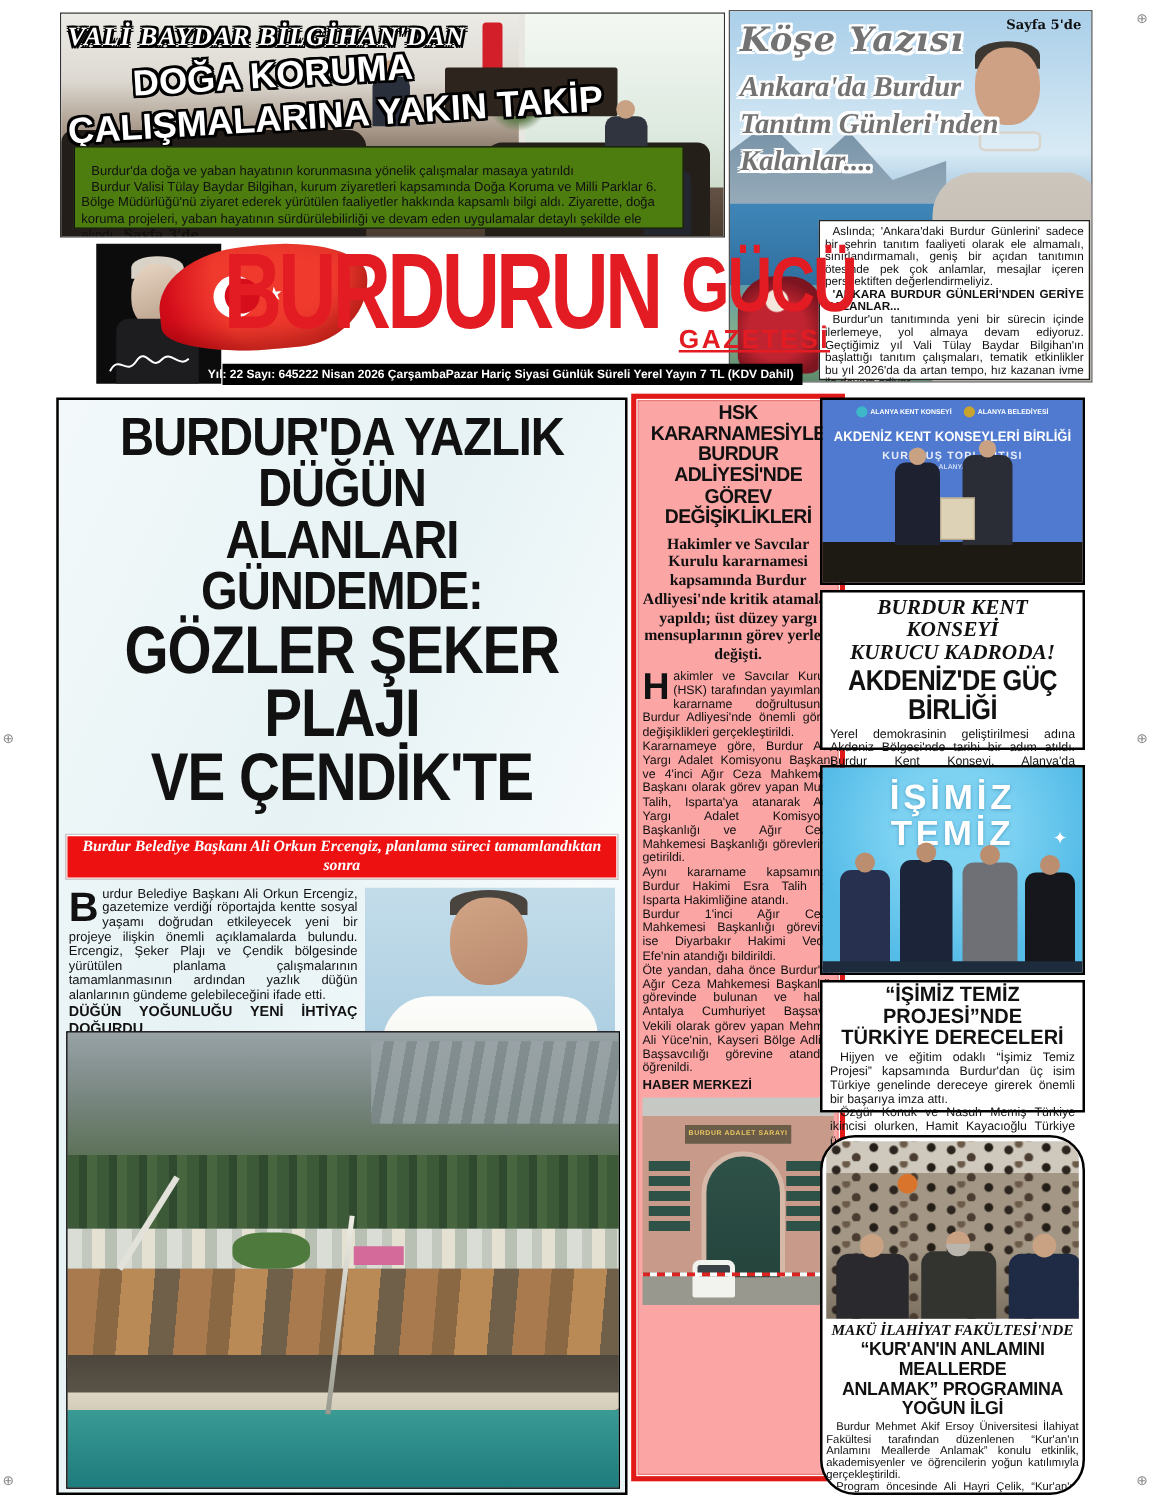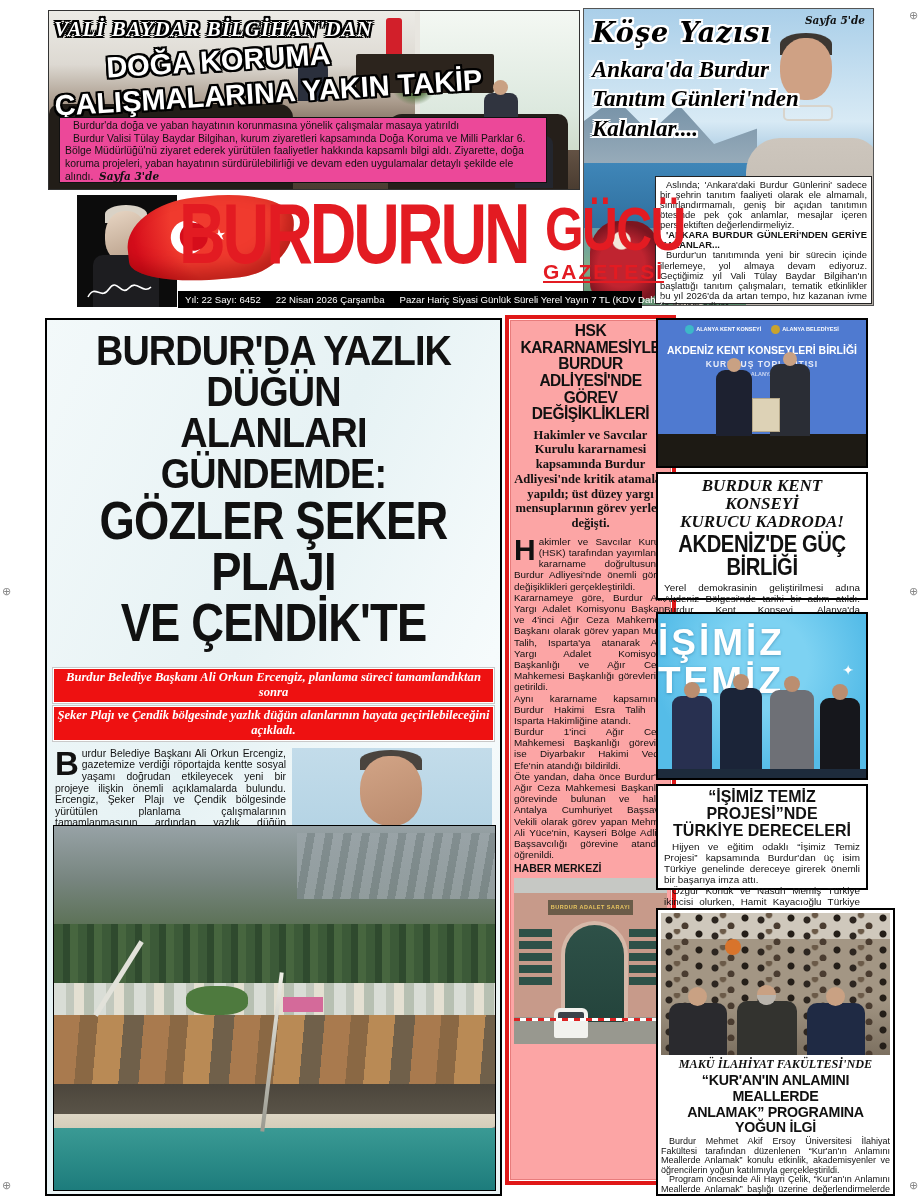--- a/index.html
+++ b/index.html
@@ -2,23 +2,23 @@
 <html lang="tr"><head>
 <meta charset="utf-8">
 <style>
   html,body{margin:0;padding:0;background:#fff;}
   .page{position:relative;width:924px;height:1200px;background:#fff;overflow:hidden;
         font-family:"Liberation Sans",sans-serif;color:#111;}
   .abs{position:absolute;}
   
   .outl-b{color:#fff;text-shadow:-2px -2px 0 #000,2px -2px 0 #000,-2px 2px 0 #000,2px 2px 0 #000,
           -2px 0 0 #000,2px 0 0 #000,0 -2px 0 #000,0 2px 0 #000;}
-  .outl-w{color:#000000;text-shadow:-2px -2px 0 #fff,2px -2px 0 #fff,-2px 2px 0 #fff,2px 2px 0 #fff,
+  .outl-w{color:#737373;text-shadow:-2px -2px 0 #fff,2px -2px 0 #fff,-2px 2px 0 #fff,2px 2px 0 #fff,
           -2px 0 0 #fff,2px 0 0 #fff,0 -2px 0 #fff,0 2px 0 #fff;}
-  .pageref{font-family:"DejaVu Serif",serif;font-style:italic;font-weight:700;font-size:10.5px;white-space:nowrap;}
+  .pageref{font-family:"DejaVu Serif",serif;font-weight:700;font-size:10.5px;white-space:nowrap;}
   .nt{margin:0;text-indent:8px;}
   .just{text-align:justify;}
   .regmark{position:absolute;width:11px;height:11px;color:#888;font-size:11px;line-height:11px;}
   
   .tl{left:48px;top:10px;width:530px;height:178px;border:1px solid #333;overflow:hidden;}
   .ph-office{position:absolute;inset:0;background:linear-gradient(180deg,#ecebe6 0%,#ddd9d2 30%,#a8998a 52%,#6a584a 72%,#4a3c30 100%);}
   .po-window{position:absolute;right:0;top:0;width:30%;height:78%;background:linear-gradient(180deg,#f4f8f3,#dde9df 70%,#cfdccc);border-left:5px solid #e8e6e0;}
   .po-plant{position:absolute;right:27%;top:28%;width:44px;height:50px;background:radial-gradient(circle at 50% 40%,#5d7a4a 40%,transparent 65%);}
   .po-flag{position:absolute;left:63.5%;top:4%;width:16px;height:52px;background:linear-gradient(180deg,#d21f2a 70%,#8e1d22);border-radius:3px;}
   .po-desk{position:absolute;left:58%;top:24%;width:26%;height:22%;background:#2c241d;border-radius:2px;}
@@ -53,21 +53,21 @@
   .ata-face{position:absolute;left:28px;top:16px;width:42px;height:52px;border-radius:46%;background:linear-gradient(160deg,#e8d6c4,#b49a84);}
   .ata-hair{position:absolute;left:28px;top:10px;width:42px;height:18px;border-radius:50% 50% 0 0;background:#d9d2c6;}
   .ata-suit{position:absolute;left:16px;top:60px;width:66px;height:52px;background:#1d1d20;border-radius:10px 10px 0 0;}
   .flag{left:52px;top:4px;width:168px;height:84px;background:radial-gradient(circle at 70% 30%,#f03a2e 0 55%,#d60d1b 85%);border-radius:46% 54% 38% 62% / 58% 42% 66% 34%;transform:rotate(-6deg);box-shadow:inset -8px -10px 18px rgba(120,0,0,.45);}
   .crescent{position:absolute;left:44px;top:22px;width:34px;height:34px;border-radius:50%;background:#fff;}
   .crescent:after{content:"";position:absolute;left:9px;top:3px;width:28px;height:28px;border-radius:50%;background:#d60d1b;}
   .star{position:absolute;left:86px;top:31px;color:#fff;font-size:15px;}
   .m-title{left:104px;top:6px;font-weight:900;font-size:86px;line-height:.82;letter-spacing:-4px;color:#e31b22;transform:scaleX(.75);transform-origin:left top;white-space:nowrap;}
   .m-title2{left:470px;top:12px;font-weight:900;font-size:62px;line-height:.8;letter-spacing:-2px;color:#e31b22;transform:scaleX(.8);transform-origin:left top;}
   .m-sub{left:468px;top:68px;font-weight:900;font-size:21px;letter-spacing:2px;color:#e31b22;text-decoration:underline;}
-  .m-bar{left:103px;top:99px;width:464px;height:17px;background:#000;color:#fff;display:flex;align-items:center;justify-content:space-between;padding:0 7px;box-sizing:border-box;font-size:9.6px;font-weight:400;white-space:nowrap;gap:15px;}
+  .m-bar{left:103px;top:99px;width:464px;height:17px;background:#000;color:#fff;display:flex;align-items:center;justify-content:flex-end;padding:0 7px;box-sizing:border-box;font-size:9.6px;font-weight:700;white-space:nowrap;}
   
   .main{left:45px;top:318px;width:457px;height:878px;border:2px solid #000;box-sizing:border-box;background:linear-gradient(115deg,#f3f9fa 0%,#e6f2f4 40%,#f6fbfc 70%,#e9f3f5 100%);}
   .m-htop{margin-top:10px;text-align:center;font-weight:900;font-size:43px;line-height:.95;letter-spacing:-1px;transform:scaleX(.88);}
   .m-hmain{margin-top:2px;text-align:center;font-weight:900;font-size:54px;line-height:.94;letter-spacing:-1px;transform:scaleX(.84);}
   .m-banner{margin:3px 6px 0;background:#ee1111;color:#fff;text-align:center;font-family:"Liberation Serif",serif;font-style:italic;font-weight:700;font-size:12.6px;padding:1px 0 2px;border:1px solid #fff;outline:1px solid #c9c9c9;}
   .m-banner.first{margin-top:20px;}
   .m-body{position:relative;margin:7px 8px 0;height:212px;font-size:10.4px;line-height:1.12;overflow:hidden;}
   .m-sub1{font-weight:800;font-size:11.5px;margin:1px 0;}
   .dropcap{float:left;font-size:33px;line-height:.78;font-weight:700;padding:3px 3px 0 0;}
   .erc{float:right;width:200px;height:208px;margin:0 0 2px 6px;background:linear-gradient(180deg,#c3dcea,#a9cde0 70%,#9ec4d8);position:relative;overflow:hidden;}
@@ -114,31 +114,31 @@
   .al-b2{position:absolute;left:0;top:39px;width:100%;text-align:center;color:#e8ecf8;font-weight:700;font-size:8.5px;letter-spacing:1px;}
   .al-b3{position:absolute;left:0;top:51px;width:100%;text-align:center;color:#cdd8f2;font-weight:700;font-size:5.5px;}
   .al-f{position:absolute;border-radius:9px 9px 0 0;}
   .al-head{position:absolute;left:50%;top:-12px;width:14px;height:14px;margin-left:-7px;border-radius:50%;background:#c9a183;}
   .al-plaque{position:absolute;left:94px;top:78px;width:26px;height:32px;background:#ddd2b6;border:1px solid #b7a98a;}
   .rc1t{left:656px;top:472px;width:212px;height:128px;padding:3px 6px;}
   .rc1-it{font-family:"Liberation Serif",serif;font-style:italic;font-weight:700;font-size:17px;line-height:1.06;text-align:center;}
   .rc1-bold{font-weight:900;font-size:23px;line-height:1;text-align:center;transform:scaleX(.88);letter-spacing:-.5px;margin:2px 0 3px;}
   .rc1-body{font-size:9.9px;line-height:1.13;}
   .rc2p{left:656px;top:612px;width:212px;height:168px;overflow:hidden;background:radial-gradient(circle at 50% 30%,#7dd2f2 0 30%,#55bce8 70%);}
-  .it-txt{position:absolute;left:0;top:10px;width:100%;color:#fff;font-weight:900;font-size:37px;line-height:1.02;letter-spacing:3px;text-shadow:0 1px 3px rgba(40,110,150,.5);}
+  .it-txt{position:absolute;left:0;top:10px;width:100%;text-align:center;color:#fff;font-weight:900;font-size:28px;line-height:1.02;letter-spacing:3px;text-shadow:0 1px 3px rgba(40,110,150,.5);}
   .it-spark{position:absolute;right:12px;top:48px;color:#fff;font-size:14px;}
   .it-f{position:absolute;bottom:8px;border-radius:9px 9px 0 0;}
   .it-head{position:absolute;left:50%;top:-14px;width:16px;height:16px;margin-left:-8px;border-radius:50%;background:#bb8e70;}
   .it-floor{position:absolute;left:0;bottom:0;width:100%;height:9px;background:#1d2b3c;}
   .rc2t{left:656px;top:784px;width:212px;height:106px;padding:2px 6px;}
   .rc2-h{font-weight:900;font-size:16.5px;line-height:1.03;text-align:center;transform:scaleX(.97);}
   .rc2-body{font-size:9.9px;line-height:1.12;margin-top:2px;}
   .rc2-ref{text-align:center;margin-top:1px;}
   .rc2-ref .pageref{border-top:1px solid #444;padding:0 18px;}
-  .rc3{left:656px;top:908px;width:239px;height:288px;padding:3px;overflow:hidden;}
+  .rc3{left:656px;top:908px;width:212px;height:288px;padding:3px;overflow:hidden;border-radius:28px;}
   .ph-crowd{position:relative;width:100%;height:142px;overflow:hidden;
     background:
       radial-gradient(circle at 8px 7px,#2d2620 3px,transparent 4px),
       radial-gradient(circle at 24px 13px,#4a3c30 3px,transparent 4px),
       radial-gradient(circle at 38px 5px,#241e18 3px,transparent 4px),
       radial-gradient(circle at 16px 2px,#6b5a48 2.5px,transparent 4px),
       linear-gradient(180deg,#cfc8bc 0 18%,#a39684 18% 60%,#7c7060 100%);
     background-size:46px 16px,46px 16px,46px 16px,46px 16px,100% 100%;}
   .cr-orange{position:absolute;left:28%;top:18%;width:16px;height:16px;border-radius:50%;background:#d8742c;}
   .cr-f{position:absolute;bottom:0;border-radius:10px 10px 0 0;}
@@ -176,21 +176,21 @@
         </div>
       <div class="po-p" style="left:88%;top:70%;width:38px;height:52px;background:#23262e;">
           <span class="po-head"></span>
         </div>
     </div>
     <div class="abs tl-kicker outl-b" style="left:5px;top:6px;font-family:'Liberation Serif',serif;font-style:italic;font-weight:700;font-size:21px;letter-spacing:1px;">VALİ BAYDAR BİLGİHAN'DAN</div>
     <div class="abs" style="left:4px;top:28px;width:520px;transform:rotate(-3.5deg);">
       <div class="outl-b" style="margin-left:54px;font-size:29px;font-weight:900;letter-spacing:0;">DOĞA KORUMA</div>
       <div class="outl-b" style="font-size:29px;font-weight:900;margin-top:2px;">ÇALIŞMALARINA YAKIN TAKİP</div>
     </div>
-    <div class="abs" style="left:10px;top:106px;width:488px;height:66px;background:#ec4899;border:1px solid #111;padding:2px 5px;box-sizing:border-box;font-size:10.4px;line-height:1.21;">
+    <div class="abs" style="left:10px;top:106px;width:488px;height:66px;background:#4d7c0f;border:1px solid #111;padding:14px 5px;box-sizing:border-box;font-size:10.4px;line-height:1.21;">
       <p class="nt">Burdur'da doğa ve yaban hayatının korunmasına yönelik çalışmalar masaya yatırıldı</p>
       <p class="nt"><span>Burdur Valisi Tülay Baydar Bilgihan, kurum ziyaretleri kapsamında Doğa Koruma ve Milli Parklar 6. Bölge Müdürlüğü'nü ziyaret ederek yürütülen faaliyetler hakkında kapsamlı bilgi aldı. Ziyarette, doğa koruma projeleri, yaban hayatının sürdürülebilirliği ve devam eden uygulamalar detaylı şekilde ele alındı.</span>&nbsp;&nbsp;<span class="pageref">Sayfa 3'de</span></p>
     </div>
   </section>
 
   <section class="abs tr">
     <div class="ph-coast">
       <div class="co-mtn"></div>
       <div class="co-sea"></div>
       <div class="co-man">
@@ -244,21 +244,20 @@
   <article class="abs main">
     <div class="m-htop">
       <div>BURDUR'DA YAZLIK DÜĞÜN</div>
       <div>ALANLARI GÜNDEMDE:</div>
     </div>
     <div class="m-hmain">
       <div>GÖZLER ŞEKER PLAJI</div>
       <div>VE ÇENDİK'TE</div>
     </div>
     <div class="m-banner first">Burdur Belediye Başkanı Ali Orkun Ercengiz, planlama süreci tamamlandıktan sonra</div>
-    <div class="m-banner">Şeker Plajı ve Çendik bölgesinde yazlık düğün alanlarının hayata geçirilebileceğini açıkladı.</div>
     <div class="m-body just">
       <div class="erc">
         <div class="erc-shirt"></div>
         <div class="erc-hair"></div>
         <div class="erc-head"></div>
         <div class="erc-hand"></div>
         <div class="erc-phone"></div>
       </div>
       <p style="margin:0;"><span class="dropcap">B</span><span>urdur Belediye Başkanı Ali Orkun Ercengiz, gazetemize verdiği röportajda kentte sosyal yaşamı doğrudan etkileyecek yeni bir projeye ilişkin önemli açıklamalarda bulundu. Ercengiz, Şeker Plajı ve Çendik bölgesinde yürütülen planlama çalışmalarının tamamlanmasının ardından yazlık düğün alanlarının gündeme gelebileceğini ifade etti.</span></p>
       <div class="m-sub1">DÜĞÜN YOĞUNLUĞU YENİ İHTİYAÇ DOĞURDU</div>

